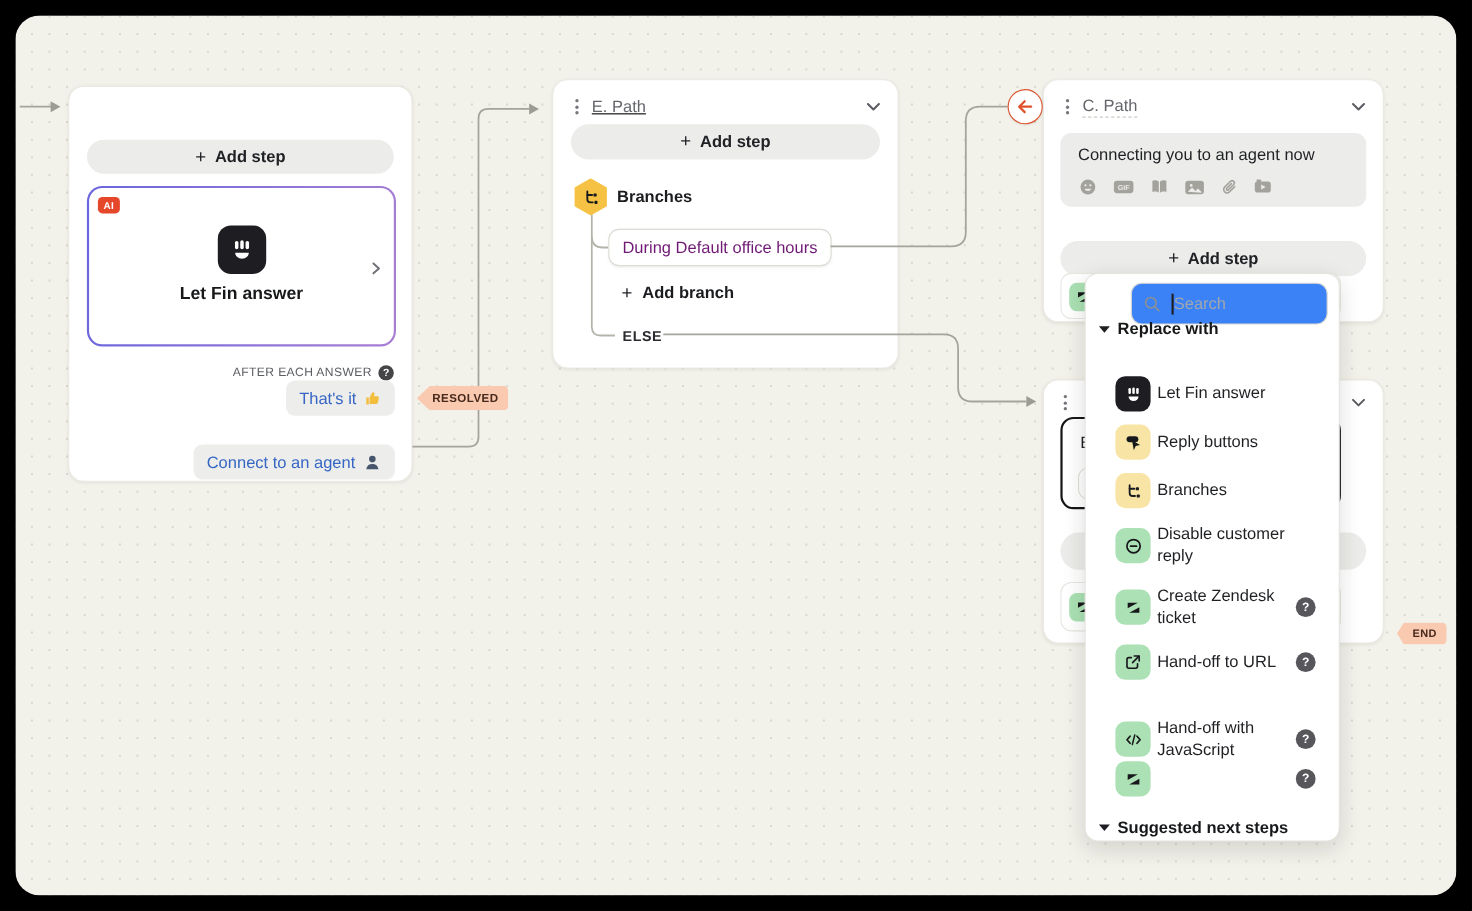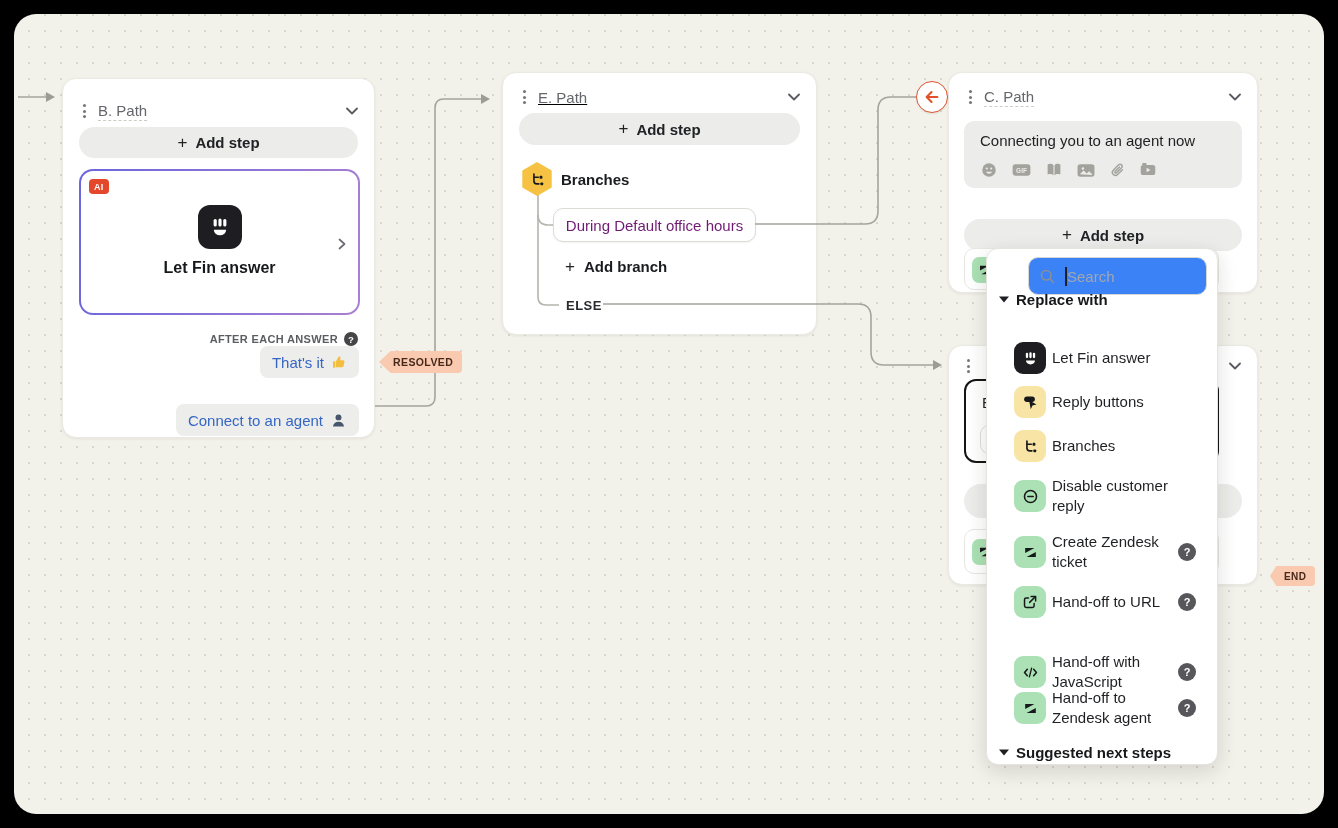--- a/index.html
+++ b/index.html
@@ -27,21 +27,21 @@
   .selcard { position:absolute; border-radius:14px; padding:2px; z-index:3;
              background:linear-gradient(100deg,#6A66DD,#A97FD3); }
   .selcard-in { position:relative; width:100%; height:100%; background:#fff; border-radius:12px; }
   .ai-badge { position:absolute; left:8px; top:8px; background:#E5472B; color:#fff;
               font-size:9px; font-weight:700; border-radius:4px; padding:2.5px 5px; letter-spacing:.3px; }
   .fin-big { position:absolute; width:44px; height:44px; background:#1E1E22; border-radius:12px;
              display:flex; align-items:center; justify-content:center; }
   .step-title { position:absolute; width:100%; text-align:center; font-size:16px;
                 font-weight:700; color:#17181A; }
   .after-row { position:absolute; display:flex; align-items:center; gap:6px; }
-  .after-label { font-size:11px; color:#5B5D62; letter-spacing:.35px; font-weight:700; }
+  .after-label { font-size:11px; color:#5B5D62; letter-spacing:.35px; font-weight:400; }
   .qmark { width:14px; height:14px; border-radius:50%; background:#454547; color:#fff;
            font-size:9.5px; font-weight:700; display:flex; align-items:center; justify-content:center; }
   .reply-btn { position:absolute; height:32px; background:#EDEDEB; border-radius:8px;
                display:flex; align-items:center; gap:7px; padding:12px 12px; font-size:15px;
                color:#3566C4; cursor:pointer; }
   .tag { position:absolute; z-index:6; background:#F9C9B0; color:#46291B; font-size:10.5px;
          font-weight:700; letter-spacing:.4px; height:22px; display:flex; align-items:center;
          padding:0 9px 0 14px; clip-path:polygon(0 50%, 14% 0, 100% 0, 100% 100%, 14% 100%);
          border-radius:4px; }
   .hex { width:32px; height:34px; background:#F6C243; display:flex; align-items:center;
@@ -103,33 +103,20 @@
       <path d="M589 290 H844 Q857 290 857 303 V338 Q857 351 870 351 H919"></path>
     </g>
     <g fill="#9D9C94" stroke="none">
       <polygon points="41,83 32,78 32,88"></polygon>
       <polygon points="476,85 467,80 467,90"></polygon>
       <polygon points="928,351 919,346 919,356"></polygon>
     </g>
   </svg>
 
   <div class="card" style="left:48px; top:64px; width:313px; height:360px;">
-    <div class="card-header" style="top:18px; height:28px; padding:0 16px 0 20px;">
-      <span class="dots">
-            <i></i>
-            <i></i>
-            <i></i>
-          </span>
-      <span class="path-title u-dash">B. Path</span>
-      <span class="chev-dn">
-        <svg width="12" height="8">
-              <polyline points="1,1.5 6,6.5 11,1.5" fill="none" stroke="#595B60" stroke-width="1.8" stroke-linecap="round" stroke-linejoin="round"></polyline>
-            </svg>
-      </span>
-    </div>
     <div class="pill" style="left:16px; right:16px; top:48px; height:31px;">
       <span class="plus">+</span>
       <span>Add step</span>
     </div>
     <div class="selcard" style="left:16px; top:90px; width:281px; height:146px;">
       <div class="selcard-in">
         <span class="ai-badge">AI</span>
         <span class="fin-big" style="left:117px; top:34px;">
           <svg width="26" height="26" viewBox="0 0 24 24" fill="#fff">
             <rect x="6.1" y="4.6" width="2.9" height="7" rx="1.45"></rect>
@@ -428,21 +415,20 @@
       <span class="help">?</span>
     </div>
 
     <div class="menu-row two" style="top:429px; height:60px;">
       <span class="mi green">
         <svg width="17" height="17" viewBox="0 0 24 24" fill="#17181B">
               <polygon points="4.5,5.5 17.5,5.5 4.5,12.8"></polygon>
               <polygon points="19.5,18.5 6.5,18.5 19.5,11.2"></polygon>
             </svg>
       </span>
-      <span class="ml">Hand-off to Zendesk agent</span>
       <span class="help">?</span>
     </div>
 
     <div class="menu-sec" style="top:495px;">
       <svg width="10" height="7">
             <polygon points="0,0.5 10,0.5 5,6.5" fill="#1F2023"></polygon>
           </svg>
       <span>Suggested next steps</span>
     </div>
   </div>

